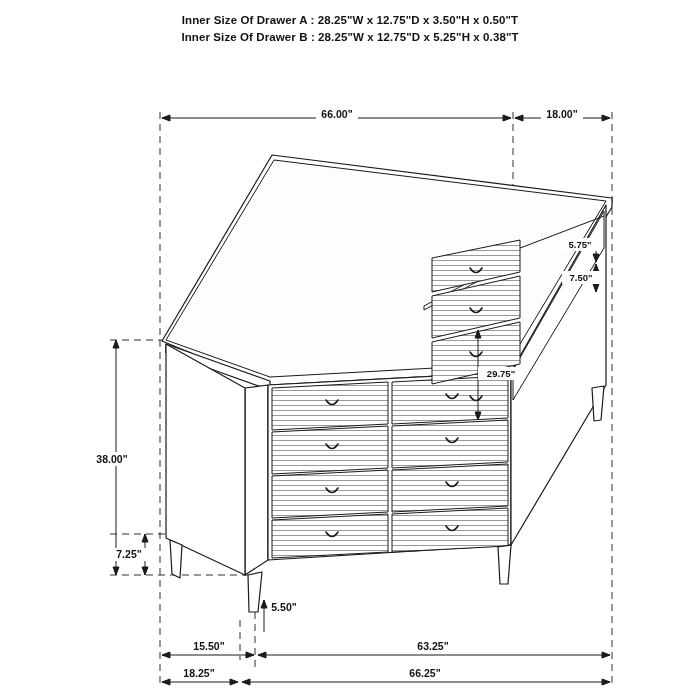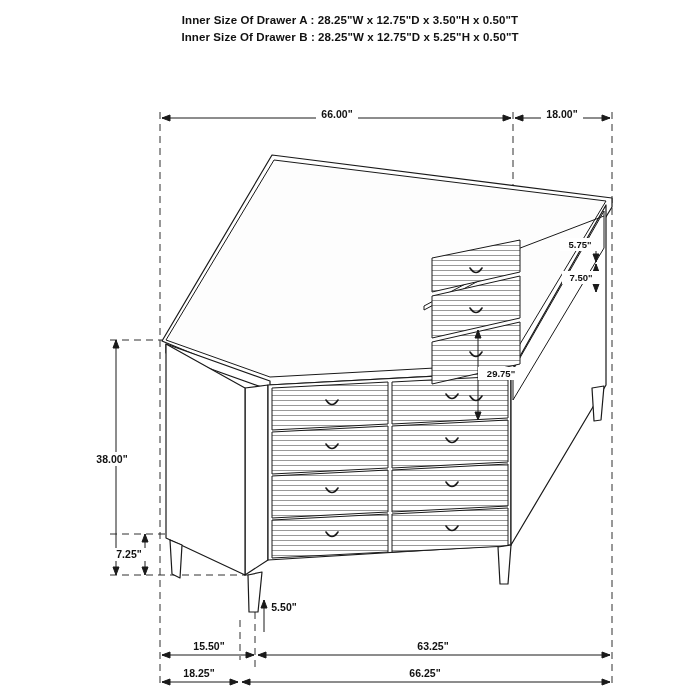--- a/index.html
+++ b/index.html
@@ -48,21 +48,21 @@
     font-size: 9.5px;
   }
 </style>
 </head>
 <body>
 
 <div id="page">
 
   <div class="header">
     <div>Inner Size Of Drawer A : 28.25"W x 12.75"D x 3.50"H x 0.50"T</div>
-    <div>Inner Size Of Drawer B : 28.25"W x 12.75"D x 5.25"H x 0.50"T</div>
+    <div>Inner Size Of Drawer B : 28.25"W x 12.75"D x 5.25"H x 0.38"T</div>
   </div>
 
   <svg width="700" height="700" viewBox="0 0 700 700">
     <defs>
       <pattern id="ribs" width="5" height="5" patternUnits="userSpaceOnUse" patternTransform="rotate(90)">
         <rect width="5" height="5" fill="#ffffff"></rect>
         <line x1="0" y1="0" x2="0" y2="5" stroke="#444444" stroke-width="1.1"></line>
       </pattern>
       <pattern id="ribsR" width="5" height="5" patternUnits="userSpaceOnUse" patternTransform="rotate(90)">
         <rect width="5" height="5" fill="#ffffff"></rect>

